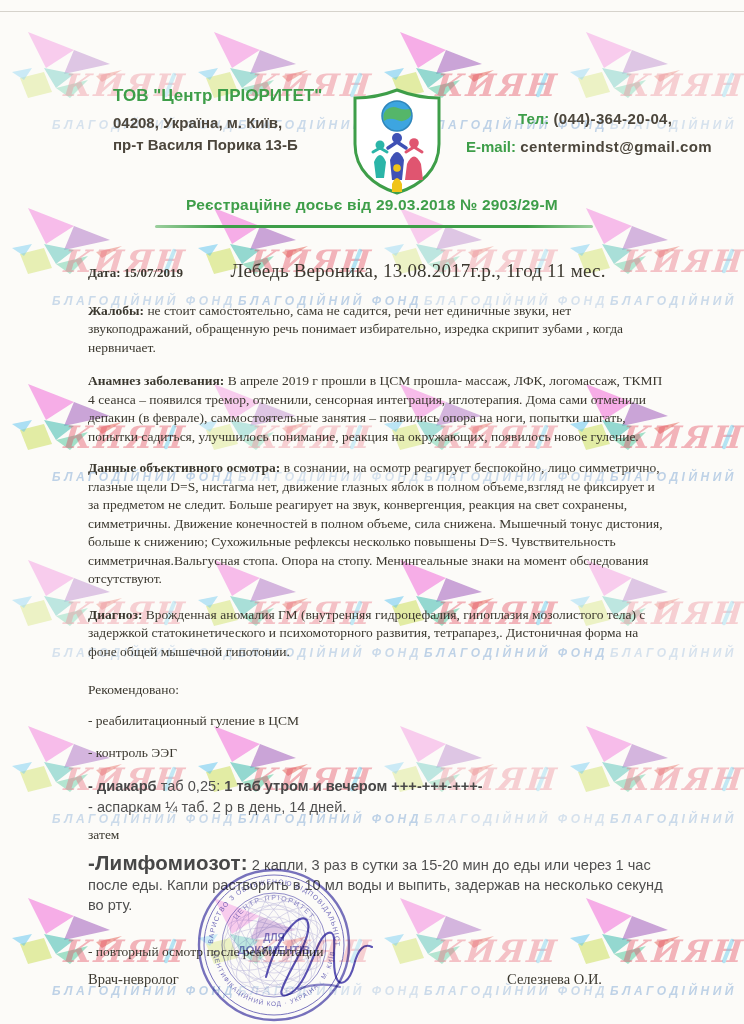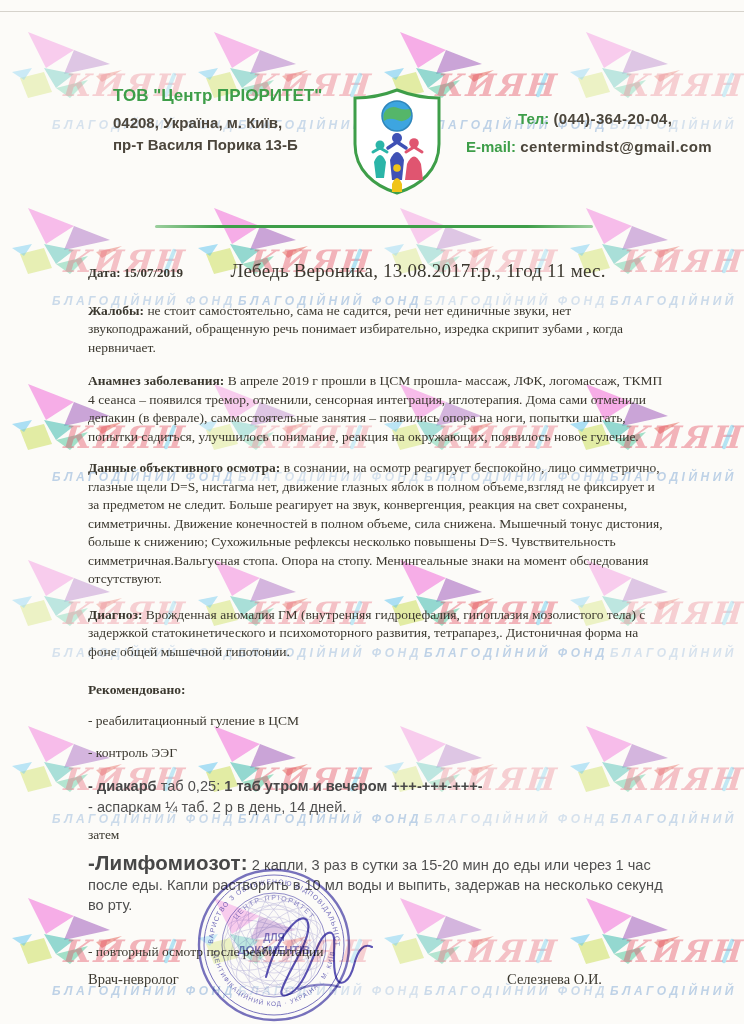--- a/index.html
+++ b/index.html
@@ -48,21 +48,21 @@
     font-size:13.5px;line-height:18.5px;}
   .date-row{margin-bottom:19px;white-space:nowrap;}
   .date-label{font-weight:700;font-size:13px;}
   .date-value{font-weight:700;font-size:13px;}
   .patient-name{font-size:19px;margin-left:44px;letter-spacing:.2px;}
   .para{margin:0 0 15px 0;}
   .para b{font-weight:700;}
   .p-anam{margin-bottom:13px;}
   .p-exam{margin-bottom:17px;}
   .p-diag{margin-bottom:20px;}
-  .p-reco{margin-bottom:12px;font-weight:700;}
+  .p-reco{margin-bottom:12px;font-weight:400;}
   .p-item{margin-bottom:13px;}
   .p-item1{margin-bottom:14px;}
   .sans{font-family:"Liberation Sans",sans-serif;color:#4f4f4f;font-size:14.6px;line-height:20px;}
   .p-diakarb{margin-bottom:1px;font-weight:400;}
   .p-diakarb b{font-weight:700;color:#474747;}
   .p-aspark{margin-bottom:9px;}
   .p-then{margin-bottom:9px;}
   .p-lymph{margin-bottom:28px;}
   .lymph-lead{font-weight:700;font-size:20.5px;letter-spacing:.2px;color:#474747;}
   .p-rec5{margin-bottom:14px;}
@@ -447,20 +447,21 @@
 
   <div class="header-el contact-phone contact-line">
     <span class="lbl">Тел:</span>
     <span class="val">(044)-364-20-04,</span>
   </div>
   <div class="header-el contact-email contact-line">
     <span class="lbl">E-mail:</span>
     <span class="val">centermindst@gmail.com</span>
   </div>
 
+  <div class="header-el reg-line">Реєстраційне досьє від 29.03.2018 № 2903/29-М</div>
   <div class="header-el green-rule"></div>
 
   <div class="doc-body">
 
     <div class="date-row">
       <span class="date-label">Дата:</span>
       <span class="date-value">15/07/2019</span>
       <span class="patient-name">Лебедь Вероника, 13.08.2017г.р., 1год 11 мес.</span>
     </div>
 

